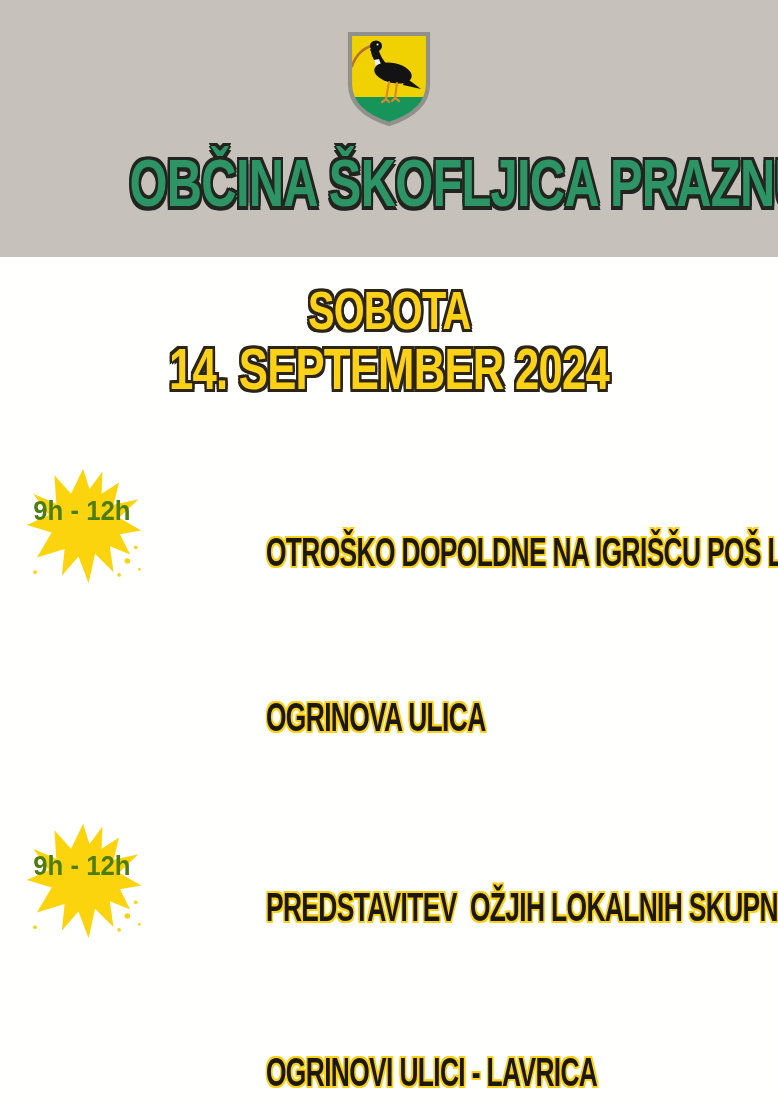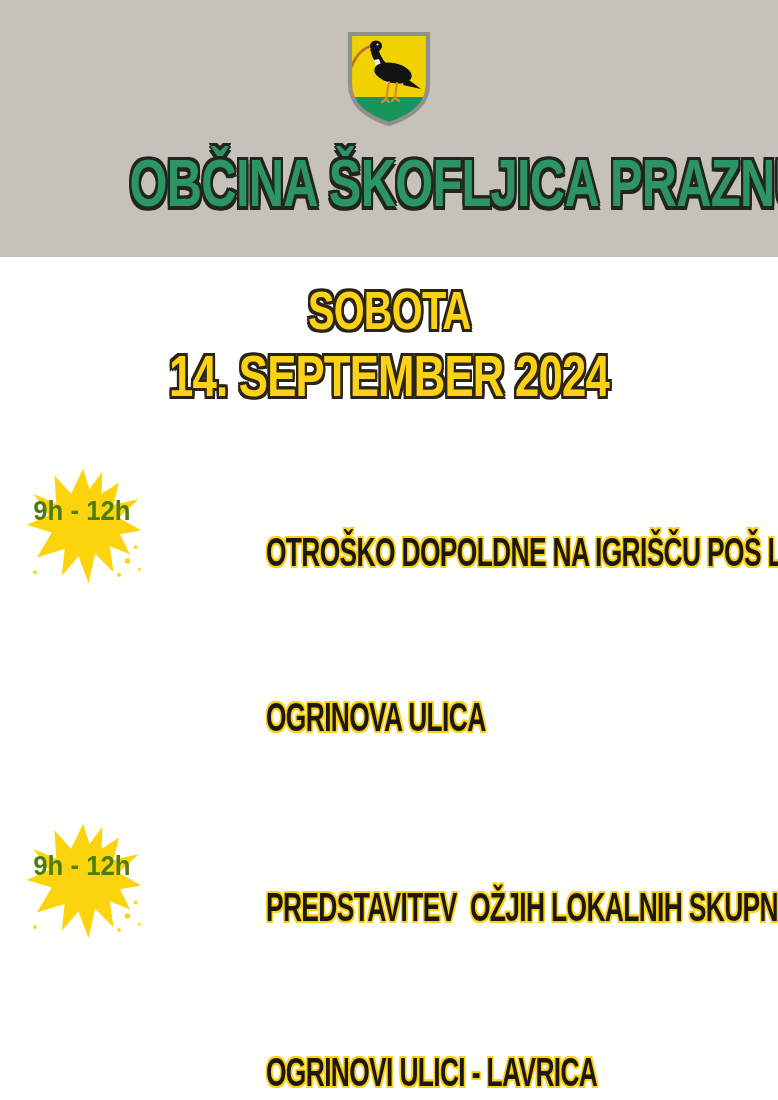--- a/index.html
+++ b/index.html
@@ -31,21 +31,21 @@
       -3px  0   0 #22251f,  3px  0   0 #22251f,
        0   -3px 0 #22251f,  0    3px 0 #22251f;
   }
 
   
   .date-block { position:absolute; top:284px; left:0; width:100%; text-align:center; }
   .day-label, .date-label {
     font-weight:bold; color: var(--accent-yellow, #fcd116); white-space:nowrap;
   }
   .day-label  { font-size:51px; line-height:54px; }
-  .date-label { font-size:56px; line-height:58px; margin-top:9px; }
+  .date-label { font-size:56px; line-height:58px; margin-top:2px; }
   .date-block .squeeze {
     display:inline-block; transform:scale(0.78,1.04); transform-origin:center;
     letter-spacing:-1px;
     text-shadow:
       -3px -3px 0 #2b2517,  3px -3px 0 #2b2517,
       -3px  3px 0 #2b2517,  3px  3px 0 #2b2517,
       -3px  0   0 #2b2517,  3px  0   0 #2b2517,
        0   -3px 0 #2b2517,  0    3px 0 #2b2517;
   }
 

